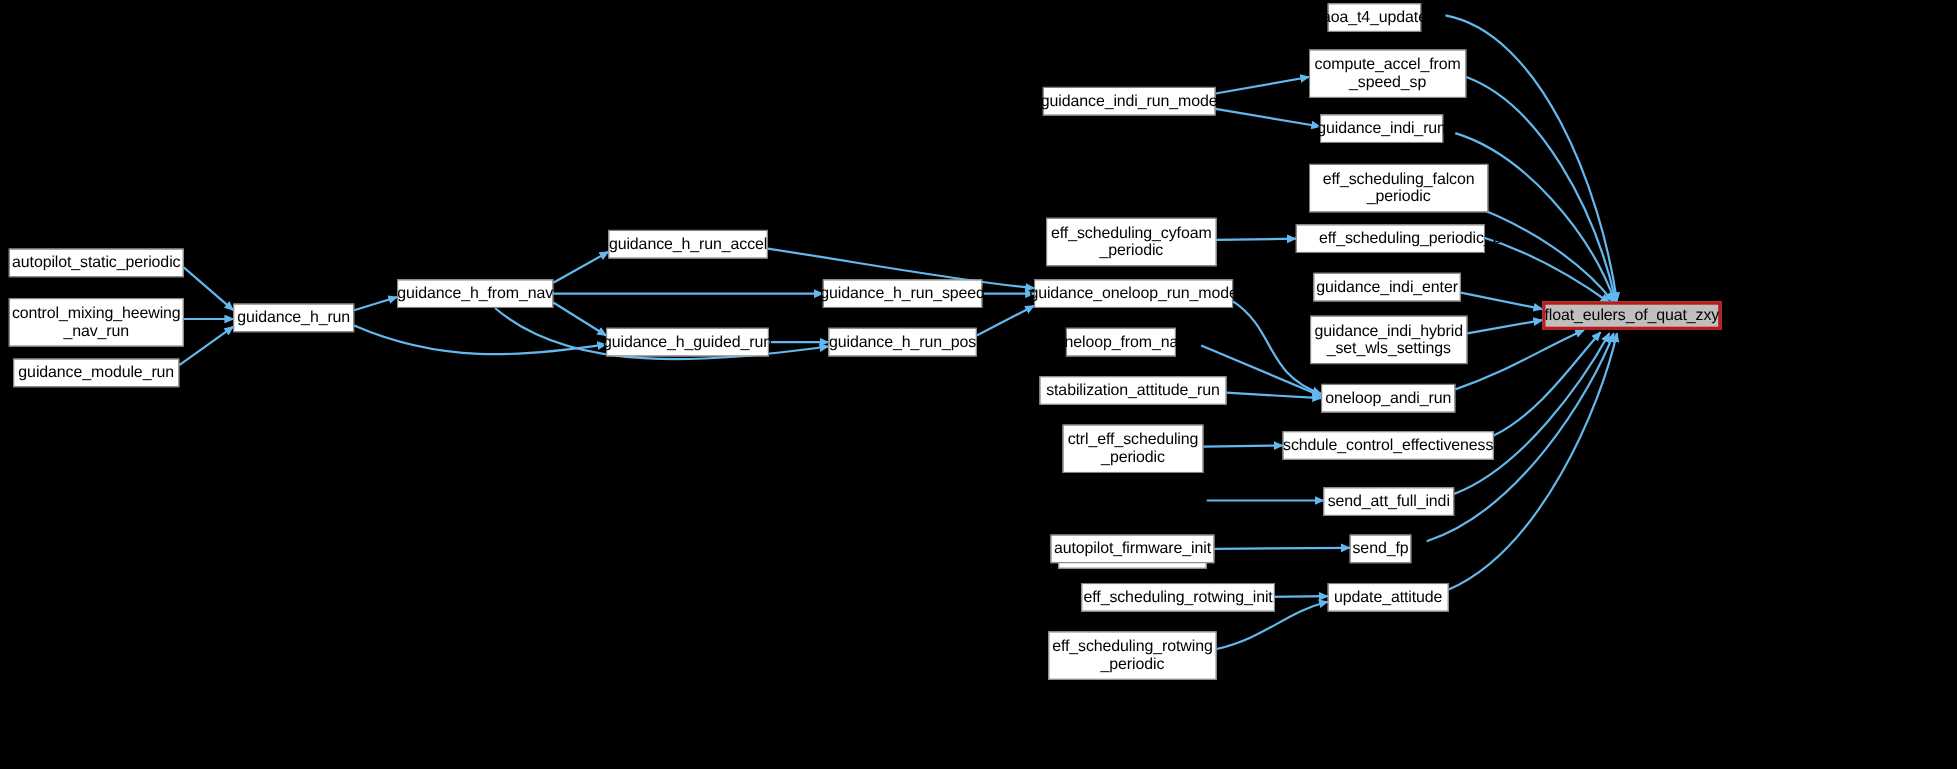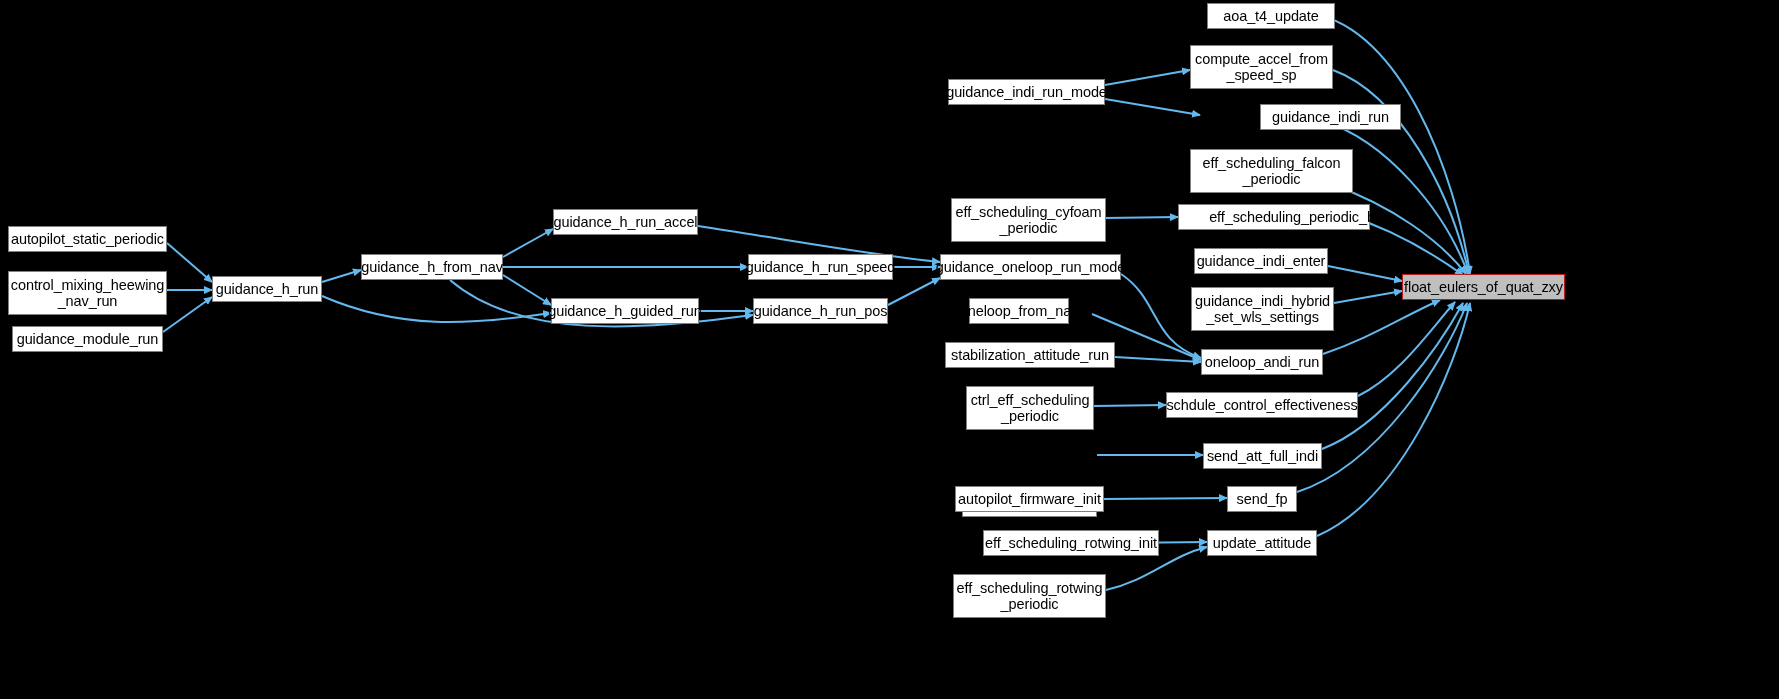--- a/index.html
+++ b/index.html
@@ -35,21 +35,21 @@
     align-items: center;
     justify-content: center;
     text-align: center;
     white-space: pre-line;
     letter-spacing: -0.1px;
     z-index: 5;
     cursor: pointer;
   }
   .node.focus {
     background: #BFBFBF;
-    border: 1px solid #b91c1c;
+    border: 3px solid #b91c1c;
     cursor: default;
   }
 </style>
 </head>
 <body>
 
 <div id="canvas">
   <svg id="edges" viewBox="0 0 1779 699" xmlns="http://www.w3.org/2000/svg">
     <defs>
       <marker id="arrow" markerWidth="9" markerHeight="8" refX="8" refY="4" orient="auto" markerUnits="userSpaceOnUse">
@@ -112,30 +112,30 @@
       <div class="node" style="left: 940px; top: 254px; width: 181px; height: 26px;">guidance_oneloop_run_mode</div>
       <div class="node" style="left: 969px; top: 298px; width: 100px; height: 26px;">oneloop_from_nav</div>
       <div class="node" style="left: 945px; top: 342px; width: 170px; height: 26px;">stabilization_attitude_run</div>
       <div class="node" style="left: 966px; top: 386px; width: 128px; height: 44px;">ctrl_eff_scheduling
 _periodic</div>
       <div class="node" style="left: 962px; top: 443px; width: 135px; height: 26px; margin-top: 48px;">stabilization_indi_init</div>
       <div class="node" style="left: 955px; top: 486px; width: 149px; height: 26px;">autopilot_firmware_init</div>
       <div class="node" style="left: 942px; top: 530px; width: 176px; height: 26px; margin-left: 41px;">eff_scheduling_rotwing_init</div>
       <div class="node" style="left: 953px; top: 574px; width: 153px; height: 44px;">eff_scheduling_rotwing
 _periodic</div>
-      <div class="node" style="left: 1207px; top: 3px; width: 128px; height: 26px;">aoa_t4_update</div>
+      <div class="node" style="left: 1207px; top: 3px; width: 85px; height: 26px;">aoa_t4_update</div>
       <div class="node" style="left: 1190px; top: 45px; width: 143px; height: 44px;">compute_accel_from
 _speed_sp</div>
-      <div class="node" style="left: 1260px; top: 104px; width: 141px; height: 26px;">guidance_indi_run</div>
+      <div class="node" style="left: 1200px; top: 104px; width: 112px; height: 26px;">guidance_indi_run</div>
       <div class="node" style="left: 1190px; top: 149px; width: 163px; height: 44px;">eff_scheduling_falcon
 _periodic</div>
-      <div class="node" style="left: 1178px; top: 204px; width: 192px; height: 26px; padding-left: 36px;">eff_scheduling_periodic_b</div>
+      <div class="node" style="left: 1178px; top: 204px; width: 172px; height: 26px; padding-left: 36px;">eff_scheduling_periodic_b</div>
       <div class="node" style="left: 1194px; top: 248px; width: 134px; height: 26px;">guidance_indi_enter</div>
       <div class="node" style="left: 1191px; top: 287px; width: 143px; height: 44px;">guidance_indi_hybrid
 _set_wls_settings</div>
       <div class="node" style="left: 1201px; top: 349px; width: 122px; height: 26px;">oneloop_andi_run</div>
       <div class="node" style="left: 1166px; top: 392px; width: 192px; height: 26px;">schdule_control_effectiveness</div>
       <div class="node" style="left: 1203px; top: 443px; width: 119px; height: 26px;">send_att_full_indi</div>
-      <div class="node" style="left: 1227px; top: 486px; width: 70px; height: 26px;">send_fp</div>
+      <div class="node" style="left: 1227px; top: 486px; width: 56px; height: 26px;">send_fp</div>
       <div class="node" style="left: 1207px; top: 530px; width: 110px; height: 26px;">update_attitude</div>
       <div class="node focus" style="left: 1402px; top: 274px; width: 163px; height: 26px;">float_eulers_of_quat_zxy</div>
     </div>
 </div>
 
 </body></html>

